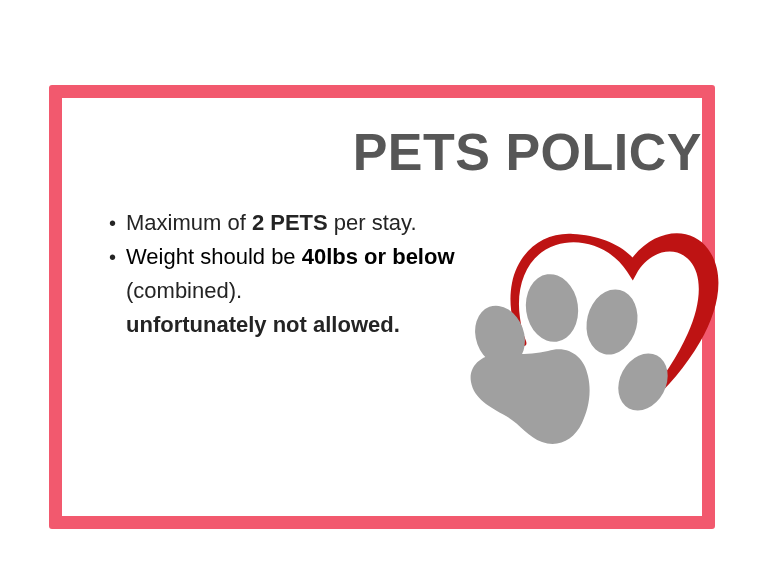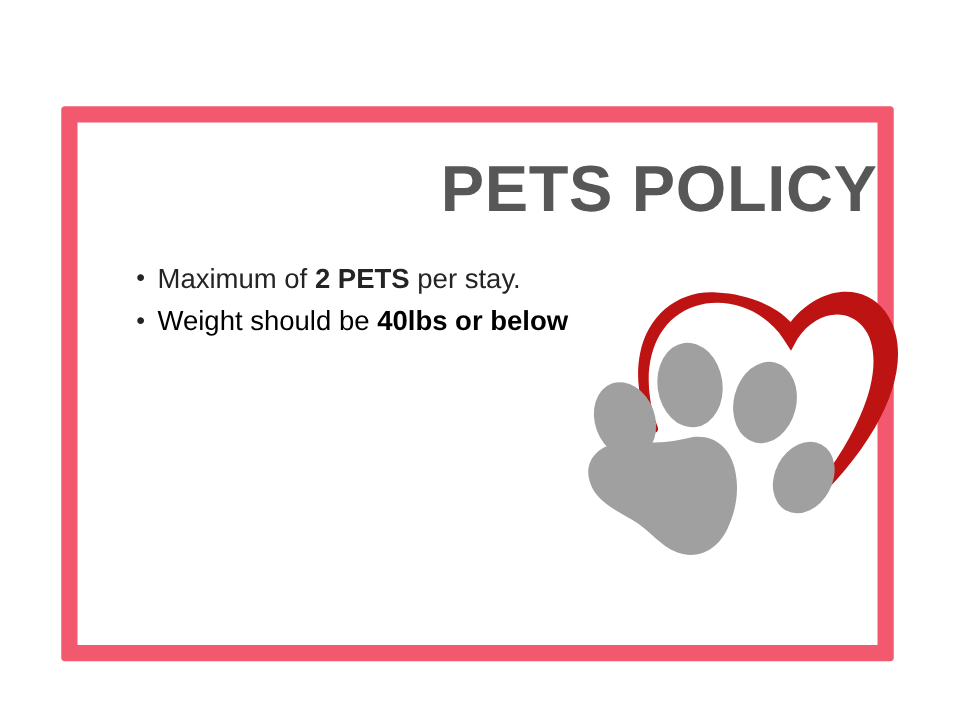--- a/index.html
+++ b/index.html
@@ -91,20 +91,22 @@
 </head>
 <body>
 
 <div id="sign-card" style="border-color: rgb(242, 89, 110); background: rgb(255, 255, 255);">
 
   <div id="page-title" style="color: rgb(87, 87, 87);">PETS POLICY</div>
 
   <ul id="policy-list">
       <li class="policy-line bulleted" style="color: rgb(36, 36, 36);"><span>Maximum of </span><b>2 PETS</b><span> per stay.</span></li>
       <li class="policy-line bulleted" style="color: #000000;"><span>Weight should be </span><b>40lbs or below</b></li>
+      <li class="policy-line" style="color: rgb(36, 36, 36);"><span>(combined).</span></li>
+      <li class="policy-line" style="color: rgb(36, 36, 36);"><b>unfortunately not allowed.</b></li>
     </ul>
 
   <div id="pet-graphic">
     <svg viewBox="0 0 260 215" xmlns="http://www.w3.org/2000/svg" aria-hidden="true">
       <g>
         <path fill="#BE1313" d="M172.5 27.5
                  C 196 -2 231 -4 248 19
                  C 266 43 259 80 240 112
                  C 226 136 207 158 190 173
                  C 186 176 183 173 186 169

